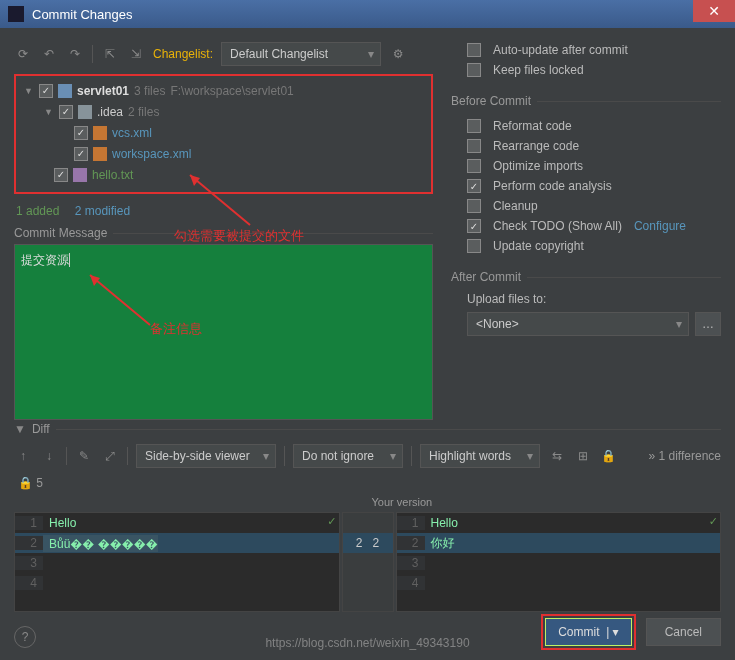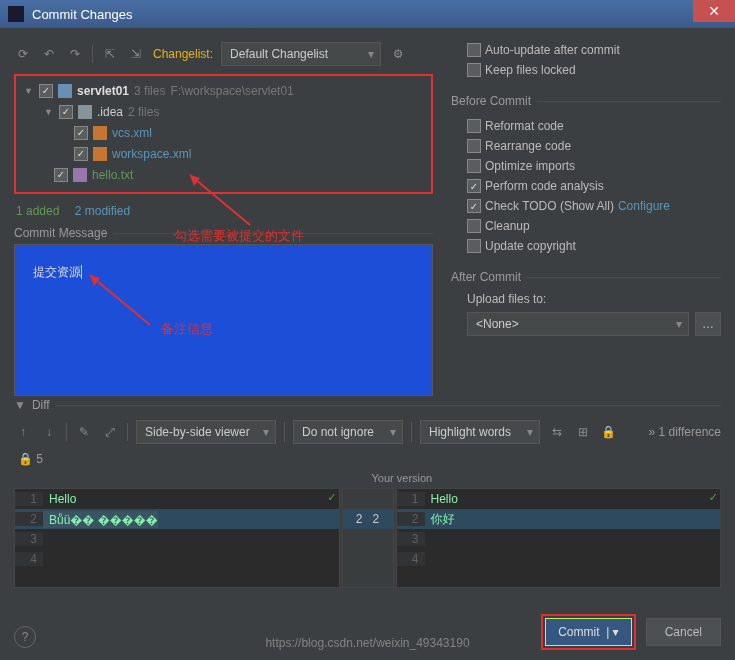--- a/index.html
+++ b/index.html
@@ -27,26 +27,26 @@
 .ficon.file{background:#9876aa}
 .flink{color:#5896bc;cursor:pointer}
 .fmeta{color:#777}
 .status{margin:10px 0 6px 2px}
 .added{color:#629755}
 .modified{color:#5896bc;margin-left:12px}
 .ann{color:#e03030;position:absolute;font-size:13px}
 .arrow-red{position:absolute;pointer-events:none}
 .section-hdr{color:#999;margin:8px 0 4px 0;display:flex;align-items:center}
 .section-hdr .dash{flex:1;height:1px;background:#4a4a4a;margin-left:6px}
-.msg-box{background:#1d4ed8;border:1px solid #555;height:152px;padding:18px;color:#ddd;font-size:14px;position:relative}
+.msg-box{background:#15803d;border:1px solid #555;height:176px;padding:6px;color:#ddd;font-size:14px;position:relative}
 .cursor{border-right:1px solid #ccc;animation:blink 1s infinite}
 @keyframes blink{50%{border-color:transparent}}
 .opt-hdr{color:#999;margin-bottom:8px;display:flex;align-items:center}
 .opt-hdr .dash{flex:1;height:1px;background:#4a4a4a;margin-left:6px}
-.opt{display:flex;align-items:center;gap:4px;padding:3px 0 3px 16px}
+.opt{display:flex;align-items:center;gap:12px;padding:3px 0 3px 16px}
 .link{color:#5896bc;cursor:pointer}
 .upload{display:flex;gap:6px;margin:6px 0 0 16px}
 .diff-sec{padding:2px 14px 0 14px}
 .diff-hdr{display:flex;align-items:center;color:#999}
 .diff-hdr .dash{flex:1;height:1px;background:#4a4a4a;margin-left:6px}
 .diff-tb{display:flex;align-items:center;gap:8px;margin:8px 0;flex-wrap:nowrap}
 .diff-body{display:flex;gap:2px;height:100px}
 .diff-pane{flex:1;background:#2b2b2b;border:1px solid #444;position:relative;font-family:"Consolas",monospace;font-size:13px}
 .dline{display:flex;height:20px;align-items:center}
 .dnum{width:28px;text-align:right;padding-right:6px;color:#606060;background:#313335}
@@ -158,27 +158,27 @@
       </div>
     <div class="opt">
         <span class="cb"></span>
         <span>Optimize imports</span>
       </div>
     <div class="opt">
         <span class="cb checked"></span>
         <span>Perform code analysis</span>
       </div>
     <div class="opt">
+        <span class="cb"></span>
+        <span>Cleanup</span>
+      </div>
+    <div class="opt">
         <span class="cb checked"></span>
         <span>Check TODO (Show All)</span> 
         <span class="link">Configure</span>
-      </div>
-    <div class="opt">
-        <span class="cb"></span>
-        <span>Cleanup</span>
       </div>
     <div class="opt">
         <span class="cb"></span>
         <span>Update copyright</span>
       </div>
 
     <div class="opt-hdr" style="margin-top:14px">
         <span>After Commit</span>
         <span class="dash"></span>
       </div>
@@ -265,21 +265,21 @@
 
 <div class="help">?</div>
 <div class="btns">
   <div class="commit-wrap">
     <div class="btn primary"><span>Commit</span> &nbsp;|&nbsp;▾</div>
   </div>
   <div class="btn">Cancel</div>
 </div>
 
 <span class="ann" style="top:227px;left:174px">勾选需要被提交的文件</span>
-<span class="ann" style="top:320px;left:161px">备注信息</span>
+<span class="ann" style="top:320px;left:150px">备注信息</span>
 <svg class="arrow-red" style="top:170px;left:180px" width="80" height="60">
     <line x1="70" y1="55" x2="10" y2="5" stroke="#e03030" stroke-width="2"></line>
     <polygon points="10,5 20,8 14,16" fill="#e03030"></polygon>
   </svg>
 <svg class="arrow-red" style="top:270px;left:80px" width="80" height="60">
     <line x1="70" y1="55" x2="10" y2="5" stroke="#e03030" stroke-width="2"></line>
     <polygon points="10,5 20,8 14,16" fill="#e03030"></polygon>
   </svg>
 
 <div class="watermark">https://blog.csdn.net/weixin_49343190</div>

